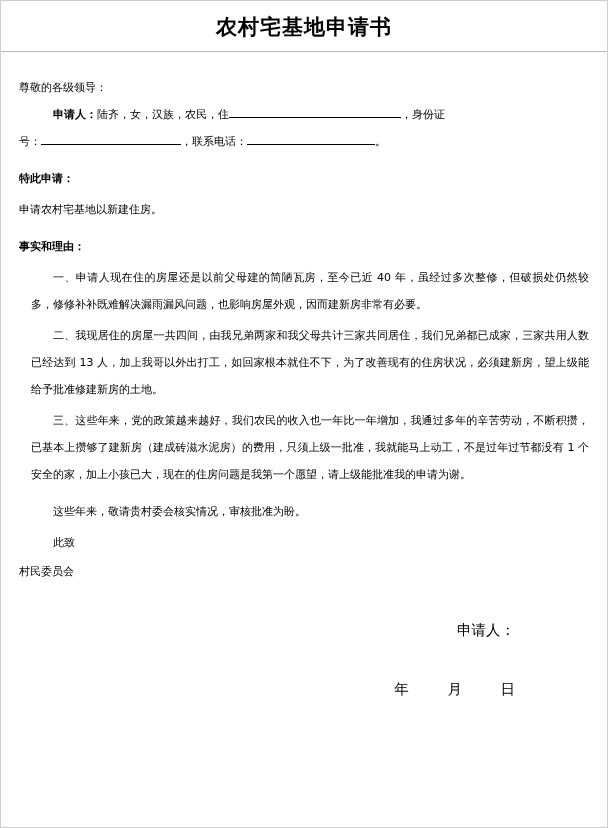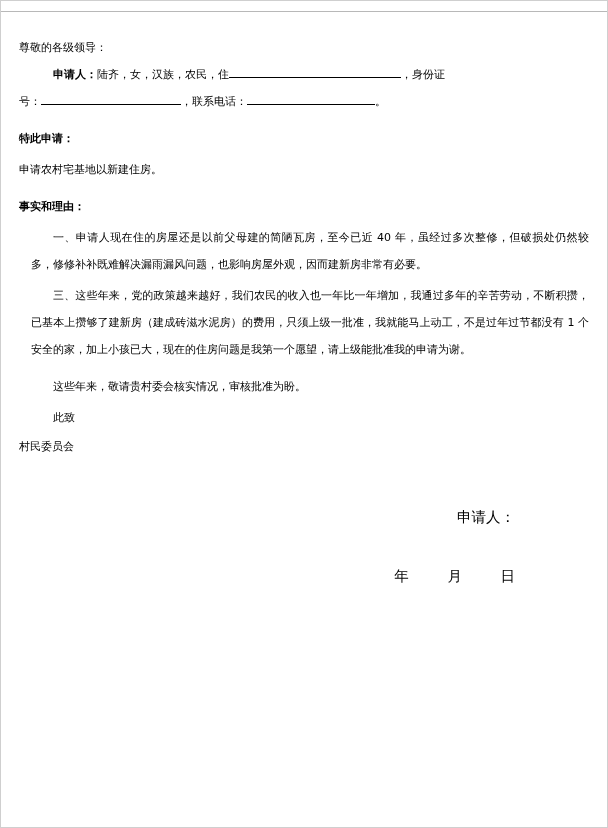--- a/index.html
+++ b/index.html
@@ -75,21 +75,21 @@
     margin-top: 10px;
   }
   .closing-2 {
     margin-top: 4px;
   }
   .closing-3 {
     margin-top: 2px;
     text-indent: 0;
   }
   .signature {
-    margin-top: 44px;
+    margin-top: 32px;
     text-align: right;
     padding-right: 74px;
     font-size: 14.5px;
   }
   .datearea {
     margin-top: 32px;
     text-align: right;
     padding-right: 72px;
     font-size: 14.5px;
     letter-spacing: 2px;
@@ -97,39 +97,41 @@
   .datearea span {
     display: inline-block;
     margin-left: 30px;
   }
 </style>
 </head>
 <body>
 
 <div class="page">
 
+  <h1 class="title">农村宅基地申请书</h1>
   <div class="rule"></div>
 
   <div class="body">
 
     <p class="salutation">尊敬的各级领导：</p>
 
     <p class="indent1">
       <span class="bold">申请人</span><span class="bold">：</span><span>陆齐，女，汉族，农民，住</span><span class="blank blank-long"></span><span>，身份证</span>
     </p>
 
     <p>
       <span>号：</span><span class="blank blank-id"></span><span>，联系电话：</span><span class="blank blank-mid"></span><span>。</span>
     </p>
 
     <p class="sect-head">特此申请：</p>
     <p class="para">申请农村宅基地以新建住房。</p>
 
     <p class="sect-head">事实和理由：</p>
     <p class="para indent1">一、申请人现在住的房屋还是以前父母建的简陋瓦房，至今已近 40 年，虽经过多次整修，但破损处仍然较多，修修补补既难解决漏雨漏风问题，也影响房屋外观，因而建新房非常有必要。</p>
+    <p class="para indent1">二、我现居住的房屋一共四间，由我兄弟两家和我父母共计三家共同居住，我们兄弟都已成家，三家共用人数已经达到 13 人，加上我哥以外出打工，如回家根本就住不下，为了改善现有的住房状况，必须建新房，望上级能给予批准修建新房的土地。</p>
     <p class="para indent1">三、这些年来，党的政策越来越好，我们农民的收入也一年比一年增加，我通过多年的辛苦劳动，不断积攒，已基本上攒够了建新房（建成砖滋水泥房）的费用，只须上级一批准，我就能马上动工，不是过年过节都没有 1 个安全的家，加上小孩已大，现在的住房问题是我第一个愿望，请上级能批准我的申请为谢。</p>
 
     <p class="closing-1 indent1">这些年来，敬请贵村委会核实情况，审核批准为盼。</p>
     <p class="closing-2 indent1">此致</p>
     <p class="closing-3">村民委员会</p>
 
     <p class="signature">申请人：</p>
 
     <p class="datearea">
       <span>年</span>

